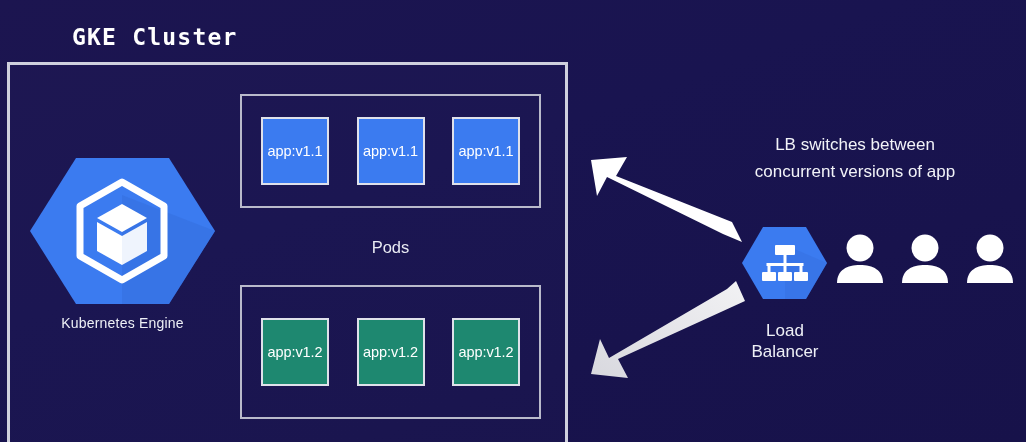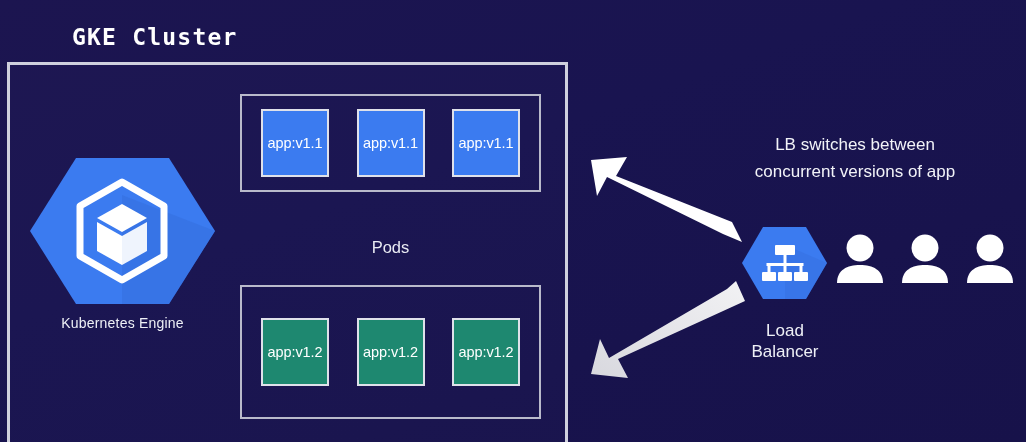--- a/index.html
+++ b/index.html
@@ -67,21 +67,21 @@
   }
 
   
   .pod-group {
     position: absolute;
     left: 240px;
     width: 301px;
     border: 2px solid #b9bacb;
     box-sizing: border-box;
   }
-  #pod-group-v11 { top: 94px;  height: 98px; }
+  #pod-group-v11 { top: 94px;  height: 114px; }
   #pod-group-v12 { top: 285px; height: 134px; }
 
   .pod-row {
     display: flex;
     justify-content: space-between;
     align-items: center;
     height: 100%;
     padding: 0 19px;
     box-sizing: border-box;
   }

